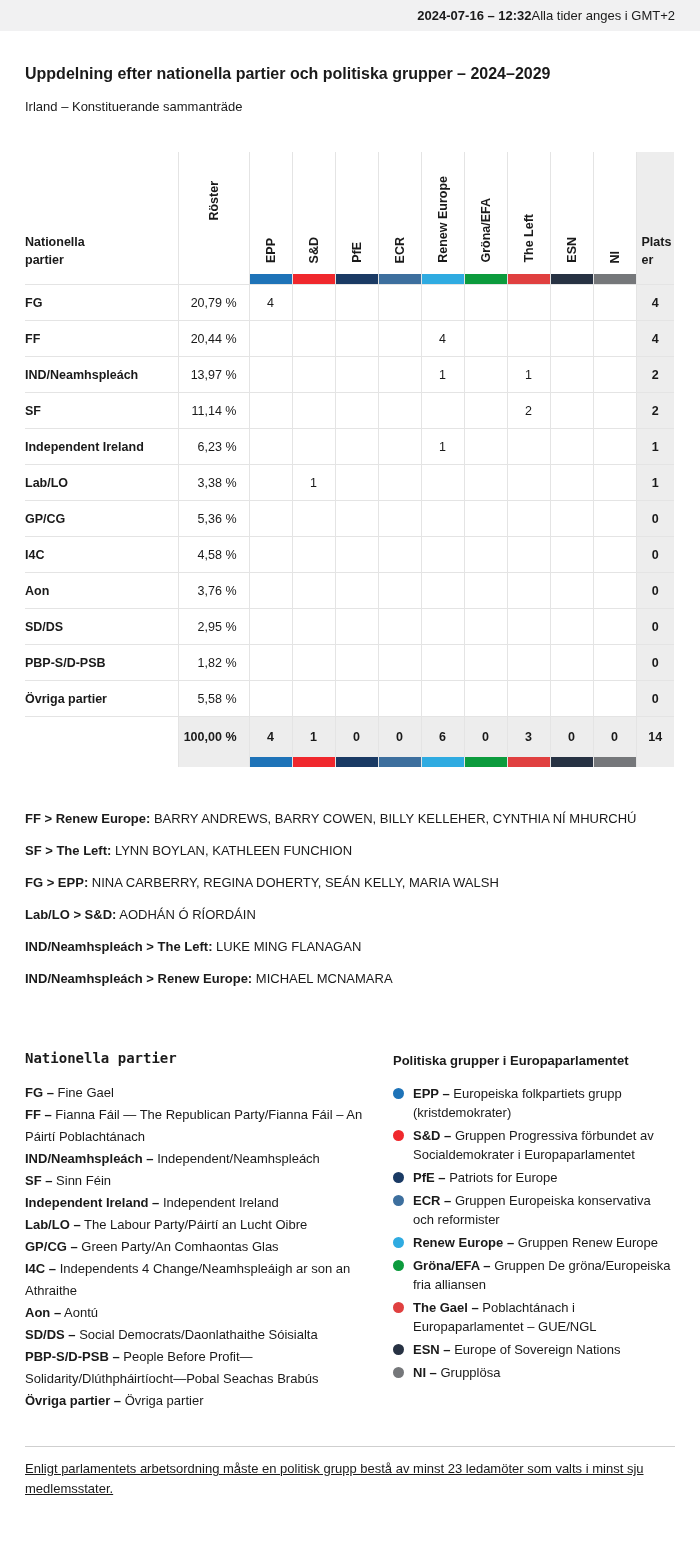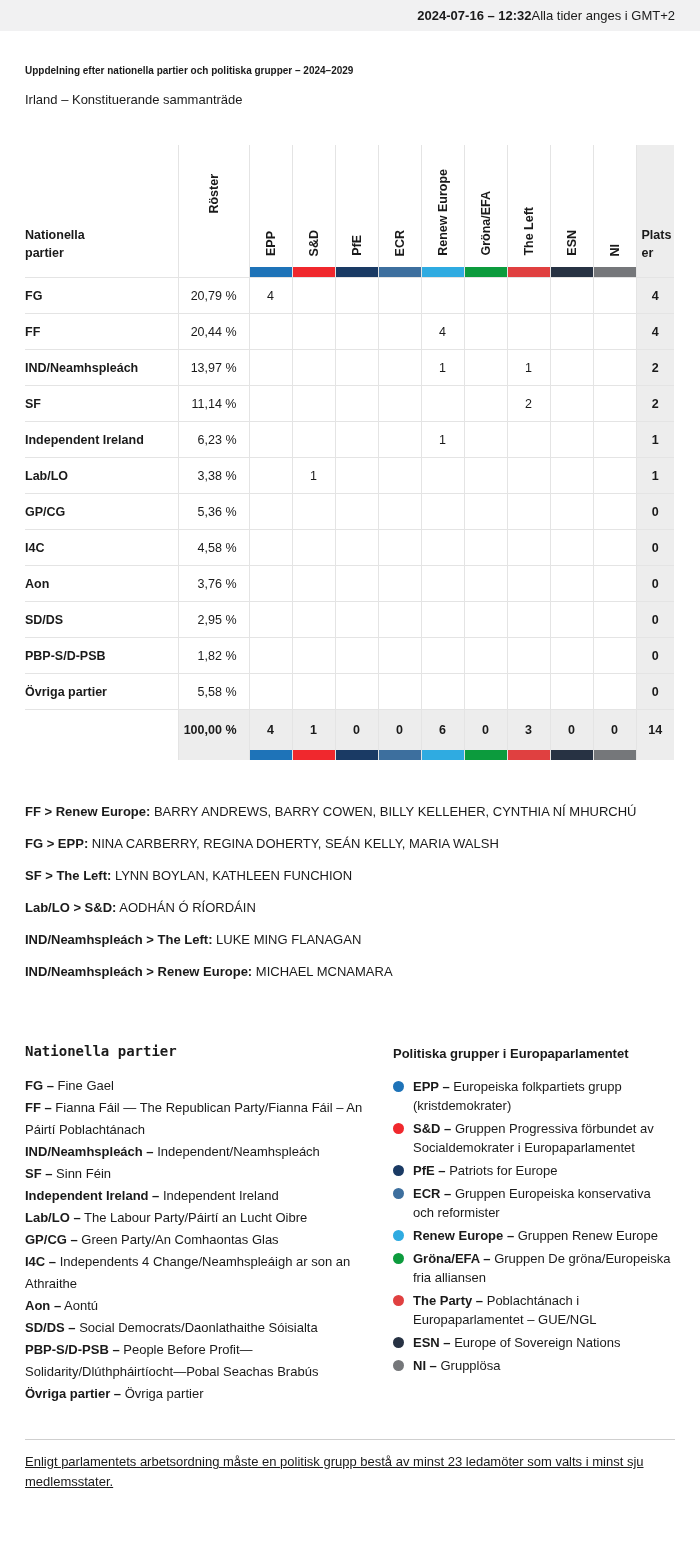--- a/index.html
+++ b/index.html
@@ -6,21 +6,21 @@
   body{
     width:700px;min-height:1556px;position:relative;background:#fff;
     font-family:"Liberation Sans", sans-serif;color:#1a1a1a;
   }
   .topbar{
     display:flex;justify-content:flex-end;align-items:center;
     background:#f1f1f2;padding:8px 25px;font-size:13px;
   }
   .topbar .dt{font-weight:700;}
   .main{padding:0 25px;}
-  .title{font-size:10px;font-weight:700;margin:34px 0 0;}
+  .title{font-size:16px;font-weight:700;margin:34px 0 0;}
   .subtitle{font-size:13px;margin:16px 0 4px;}
 
   .table-wrap{margin-top:38px;}
   table{border-collapse:collapse;table-layout:fixed;width:649px;font-size:12.5px;}
   th,td{padding:0;}
   th:not(:first-child),td:not(:first-child){border-left:1px solid #e4e4e4;}
   .header-row{height:122px;}
   .header-row th{vertical-align:bottom;text-align:center;font-weight:700;}
   .vlabel{
     display:inline-block;writing-mode:vertical-rl;transform:rotate(180deg);
@@ -355,22 +355,22 @@
               <div class="bar" style="background:#75777a"></div>
             </td>
             <td class="gray"></td>
           </tr>
       </tfoot>
     </table>
   </div>
 
   <div class="assignments">
       <div class="assignment"><b>FF &gt; Renew Europe:</b><span> BARRY ANDREWS, BARRY COWEN, BILLY KELLEHER, CYNTHIA NÍ MHURCHÚ</span></div>
+      <div class="assignment"><b>SF &gt; The Left:</b><span> LYNN BOYLAN, KATHLEEN FUNCHION</span></div>
       <div class="assignment"><b>FG &gt; EPP:</b><span> NINA CARBERRY, REGINA DOHERTY, SEÁN KELLY, MARIA WALSH</span></div>
-      <div class="assignment"><b>SF &gt; The Left:</b><span> LYNN BOYLAN, KATHLEEN FUNCHION</span></div>
       <div class="assignment"><b>Lab/LO &gt; S&amp;D:</b><span> AODHÁN Ó RÍORDÁIN</span></div>
       <div class="assignment"><b>IND/Neamhspleách &gt; The Left:</b><span> LUKE MING FLANAGAN</span></div>
       <div class="assignment"><b>IND/Neamhspleách &gt; Renew Europe:</b><span> MICHAEL MCNAMARA</span></div>
     </div>
 
   <div class="legend">
     <div class="legend-left">
       <h2>Nationella partier</h2>
       <div>
           <div class="pitem"><b>FG –</b><span> Fine Gael</span></div>
@@ -409,21 +409,21 @@
           <div class="gitem">
             <span class="dot" style="background:#2fabe1"></span>
             <div><b>Renew Europe –</b><span> Gruppen Renew Europe</span></div>
           </div>
           <div class="gitem">
             <span class="dot" style="background:#0c9b3d"></span>
             <div><b>Gröna/EFA –</b><span> Gruppen De gröna/Europeiska fria alliansen</span></div>
           </div>
           <div class="gitem">
             <span class="dot" style="background:#e04040"></span>
-            <div><b>The Party –</b><span> Poblachtánach i Europaparlamentet – GUE/NGL</span></div>
+            <div><b>The Gael –</b><span> Poblachtánach i Europaparlamentet – GUE/NGL</span></div>
           </div>
           <div class="gitem">
             <span class="dot" style="background:#273243"></span>
             <div><b>ESN –</b><span> Europe of Sovereign Nations</span></div>
           </div>
           <div class="gitem">
             <span class="dot" style="background:#75777a"></span>
             <div><b>NI –</b><span> Grupplösa</span></div>
           </div>
         </div>

